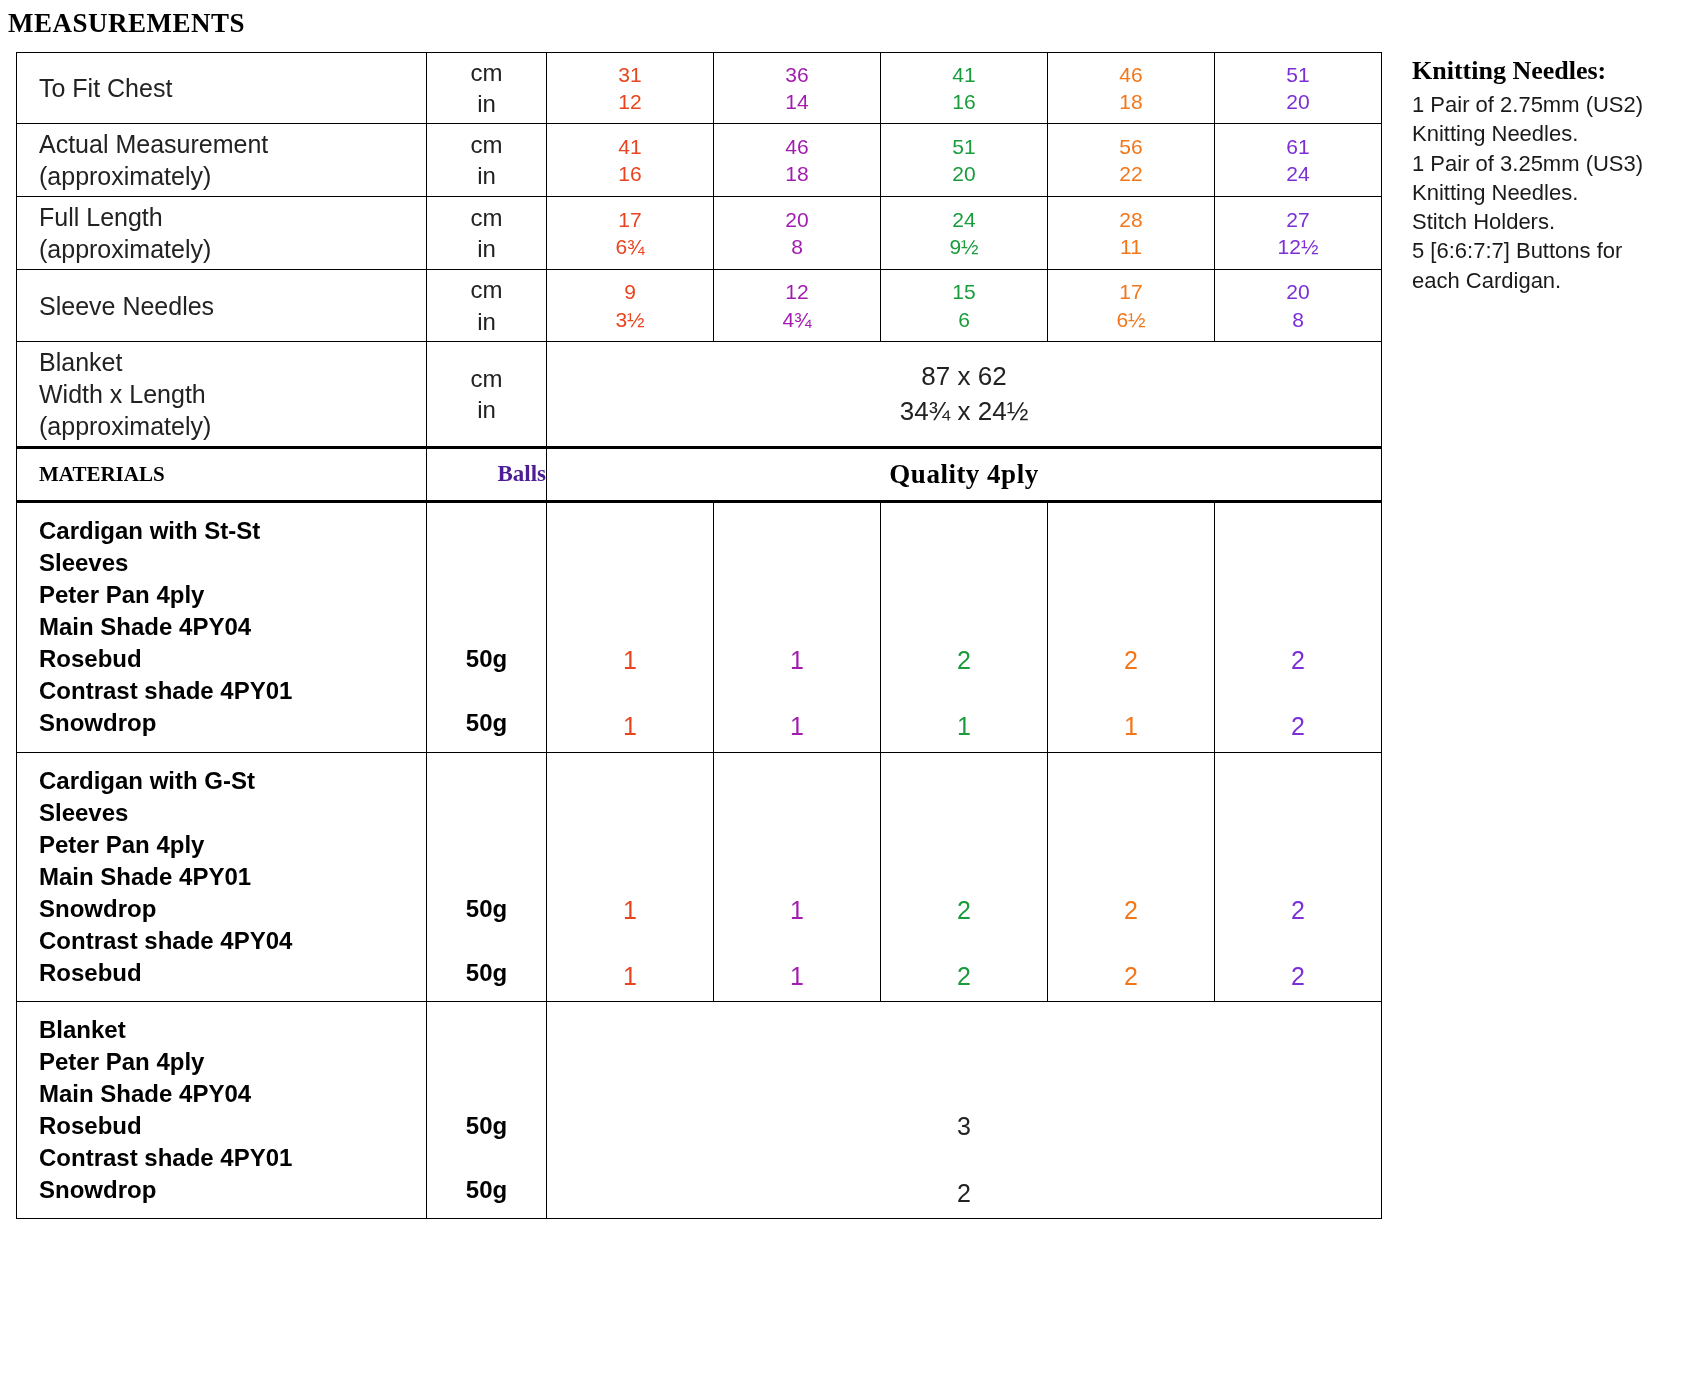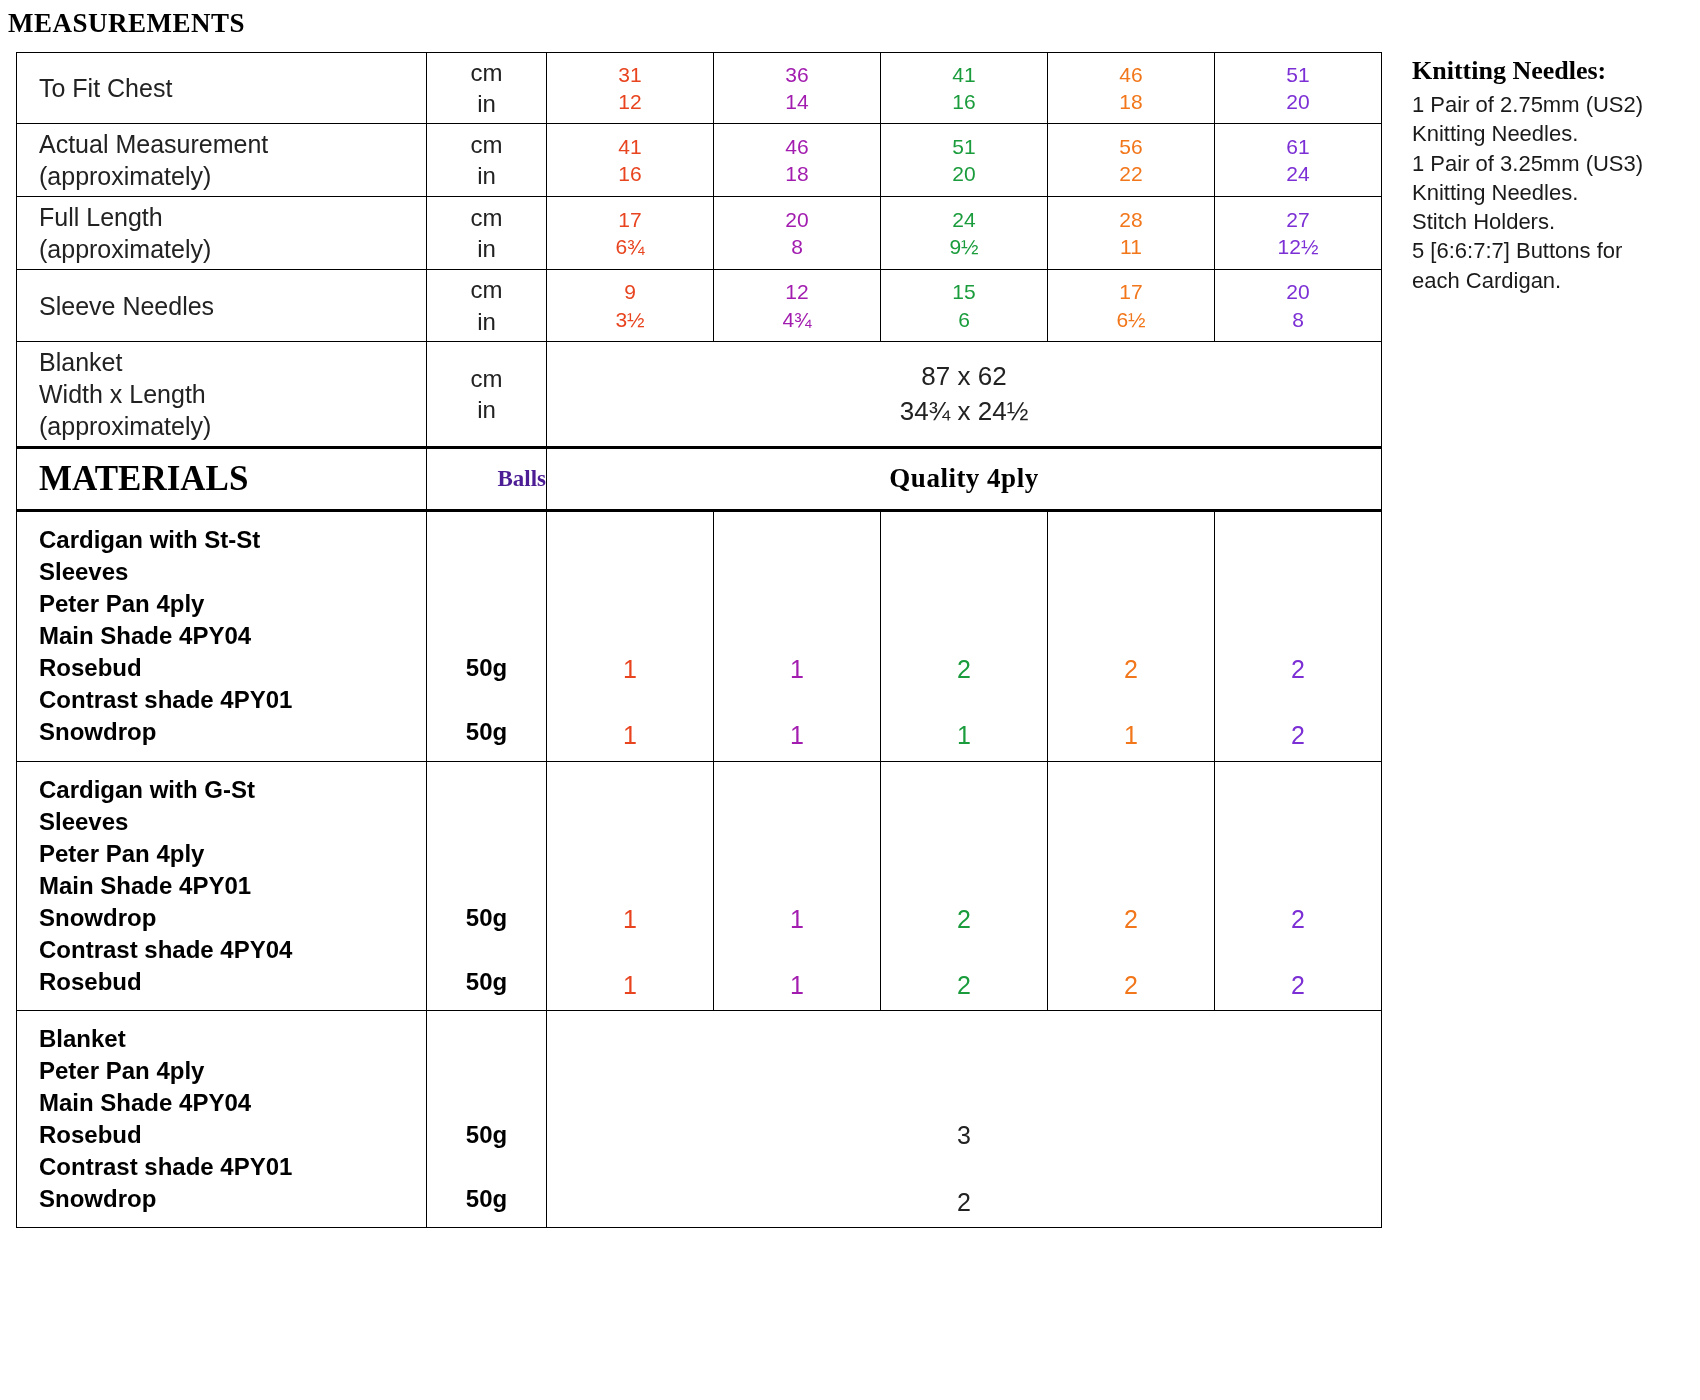--- a/index.html
+++ b/index.html
@@ -91,21 +91,21 @@
     text-align: center;
     line-height: 1.35;
     white-space: pre-line;
     padding: 10px 0;
   }
 
   
   .mat-head-label {
     font-family: "Liberation Serif", serif;
     font-weight: bold;
-    font-size: 35px;
+    font-size: 21px;
     color: #000;
     padding: 10px 0 10px 22px;
   }
   .mat-head-balls {
     font-family: "Liberation Serif", serif;
     font-weight: bold;
     font-size: 23px;
     color: #4c1d95;
     text-align: right;
     padding: 10px 0;

